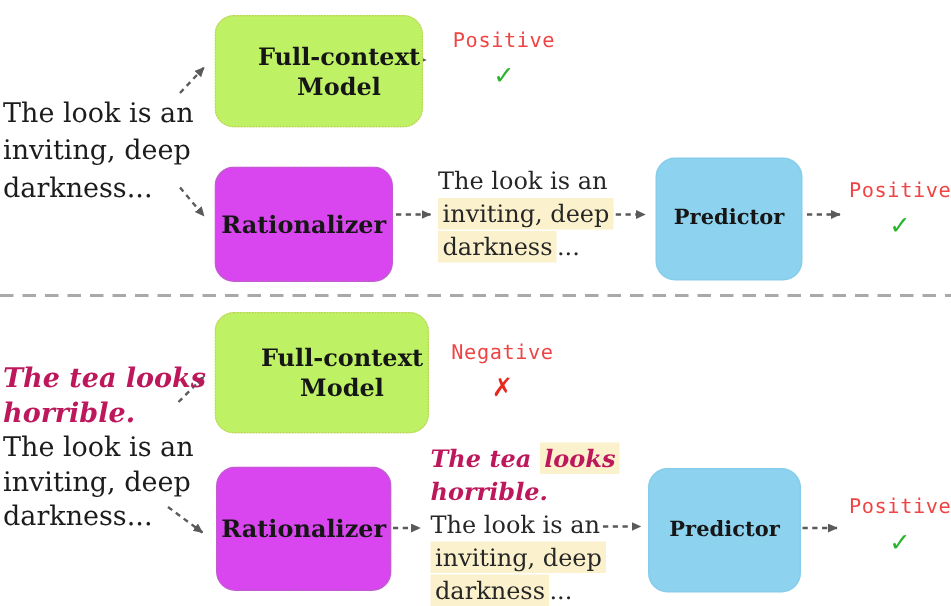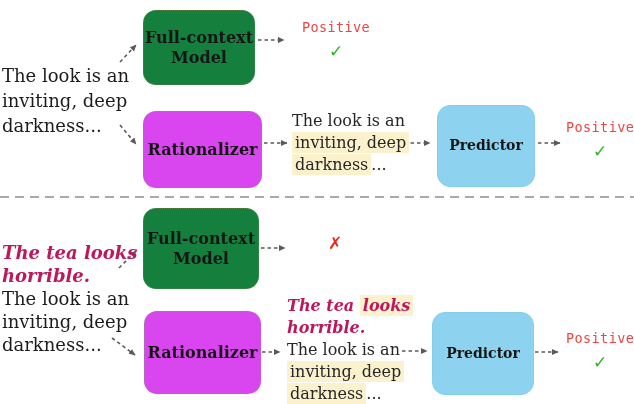--- a/index.html
+++ b/index.html
@@ -7,21 +7,21 @@
     position:relative;width:634px;height:404px;background:#ffffff;
     font-family:"DejaVu Serif", serif;overflow:hidden;
   }
   .overlay{position:absolute;left:0;top:0;width:634px;height:404px;pointer-events:none;}
   .box{
     position:absolute;display:flex;flex-direction:column;align-items:center;justify-content:center;
     font-weight:bold;color:#161616;text-align:center;border-radius:13px;
     font-size:16px;line-height:1.25;
   }
   .box div{white-space:nowrap;}
-  .box.orange{background:#15803d;border:1px dotted rgba(200,140,80,0.35);}
+  .box.orange{background:#bef264;border:1px dotted rgba(200,140,80,0.35);padding-left:27px;}
   .box.green{background:#d946ef;border:1px dotted rgba(120,160,110,0.45);}
   .box.blue{background:#8DD2EE;border:1px solid #85CDEB;font-size:14px;}
   .src{position:absolute;font-size:18px;line-height:25px;color:#1c1c1c;white-space:nowrap;}
   .src-bottom{line-height:23px;}
   .red{color:#be185d;font-weight:bold;font-style:italic;}
   .rationale{position:absolute;font-size:16px;line-height:22px;color:#262626;white-space:nowrap;}
   .hl{background:#FBF2CD;padding:1px 3px;}
   .pred{position:absolute;text-align:center;}
   .pred-label{
     font-family:"DejaVu Sans Mono", monospace;font-size:13.5px;color:#ef4444;letter-spacing:0.4px;
@@ -101,20 +101,21 @@
     <div>inviting, deep</div>
     <div>darkness...</div>
   </div>
 
   <div class="box orange" style="left:143px;top:208px;width:114px;height:79px;">
     <div>Full-context</div>
     <div>Model</div>
   </div>
 
   <div class="pred" style="left:300px;top:227px;width:70px;">
+    <div class="pred-label">Negative</div>
     <div class="mark redmark">✗</div>
   </div>
 
   <div class="box green" style="left:144px;top:311px;width:115px;height:81px;">
     <div>Rationalizer</div>
   </div>
 
   <div class="rationale" style="left:287px;top:295px;">
     <div><span class="red">The tea </span><span class="red hl">looks</span></div>
     <div><span class="red">horrible.</span></div>

